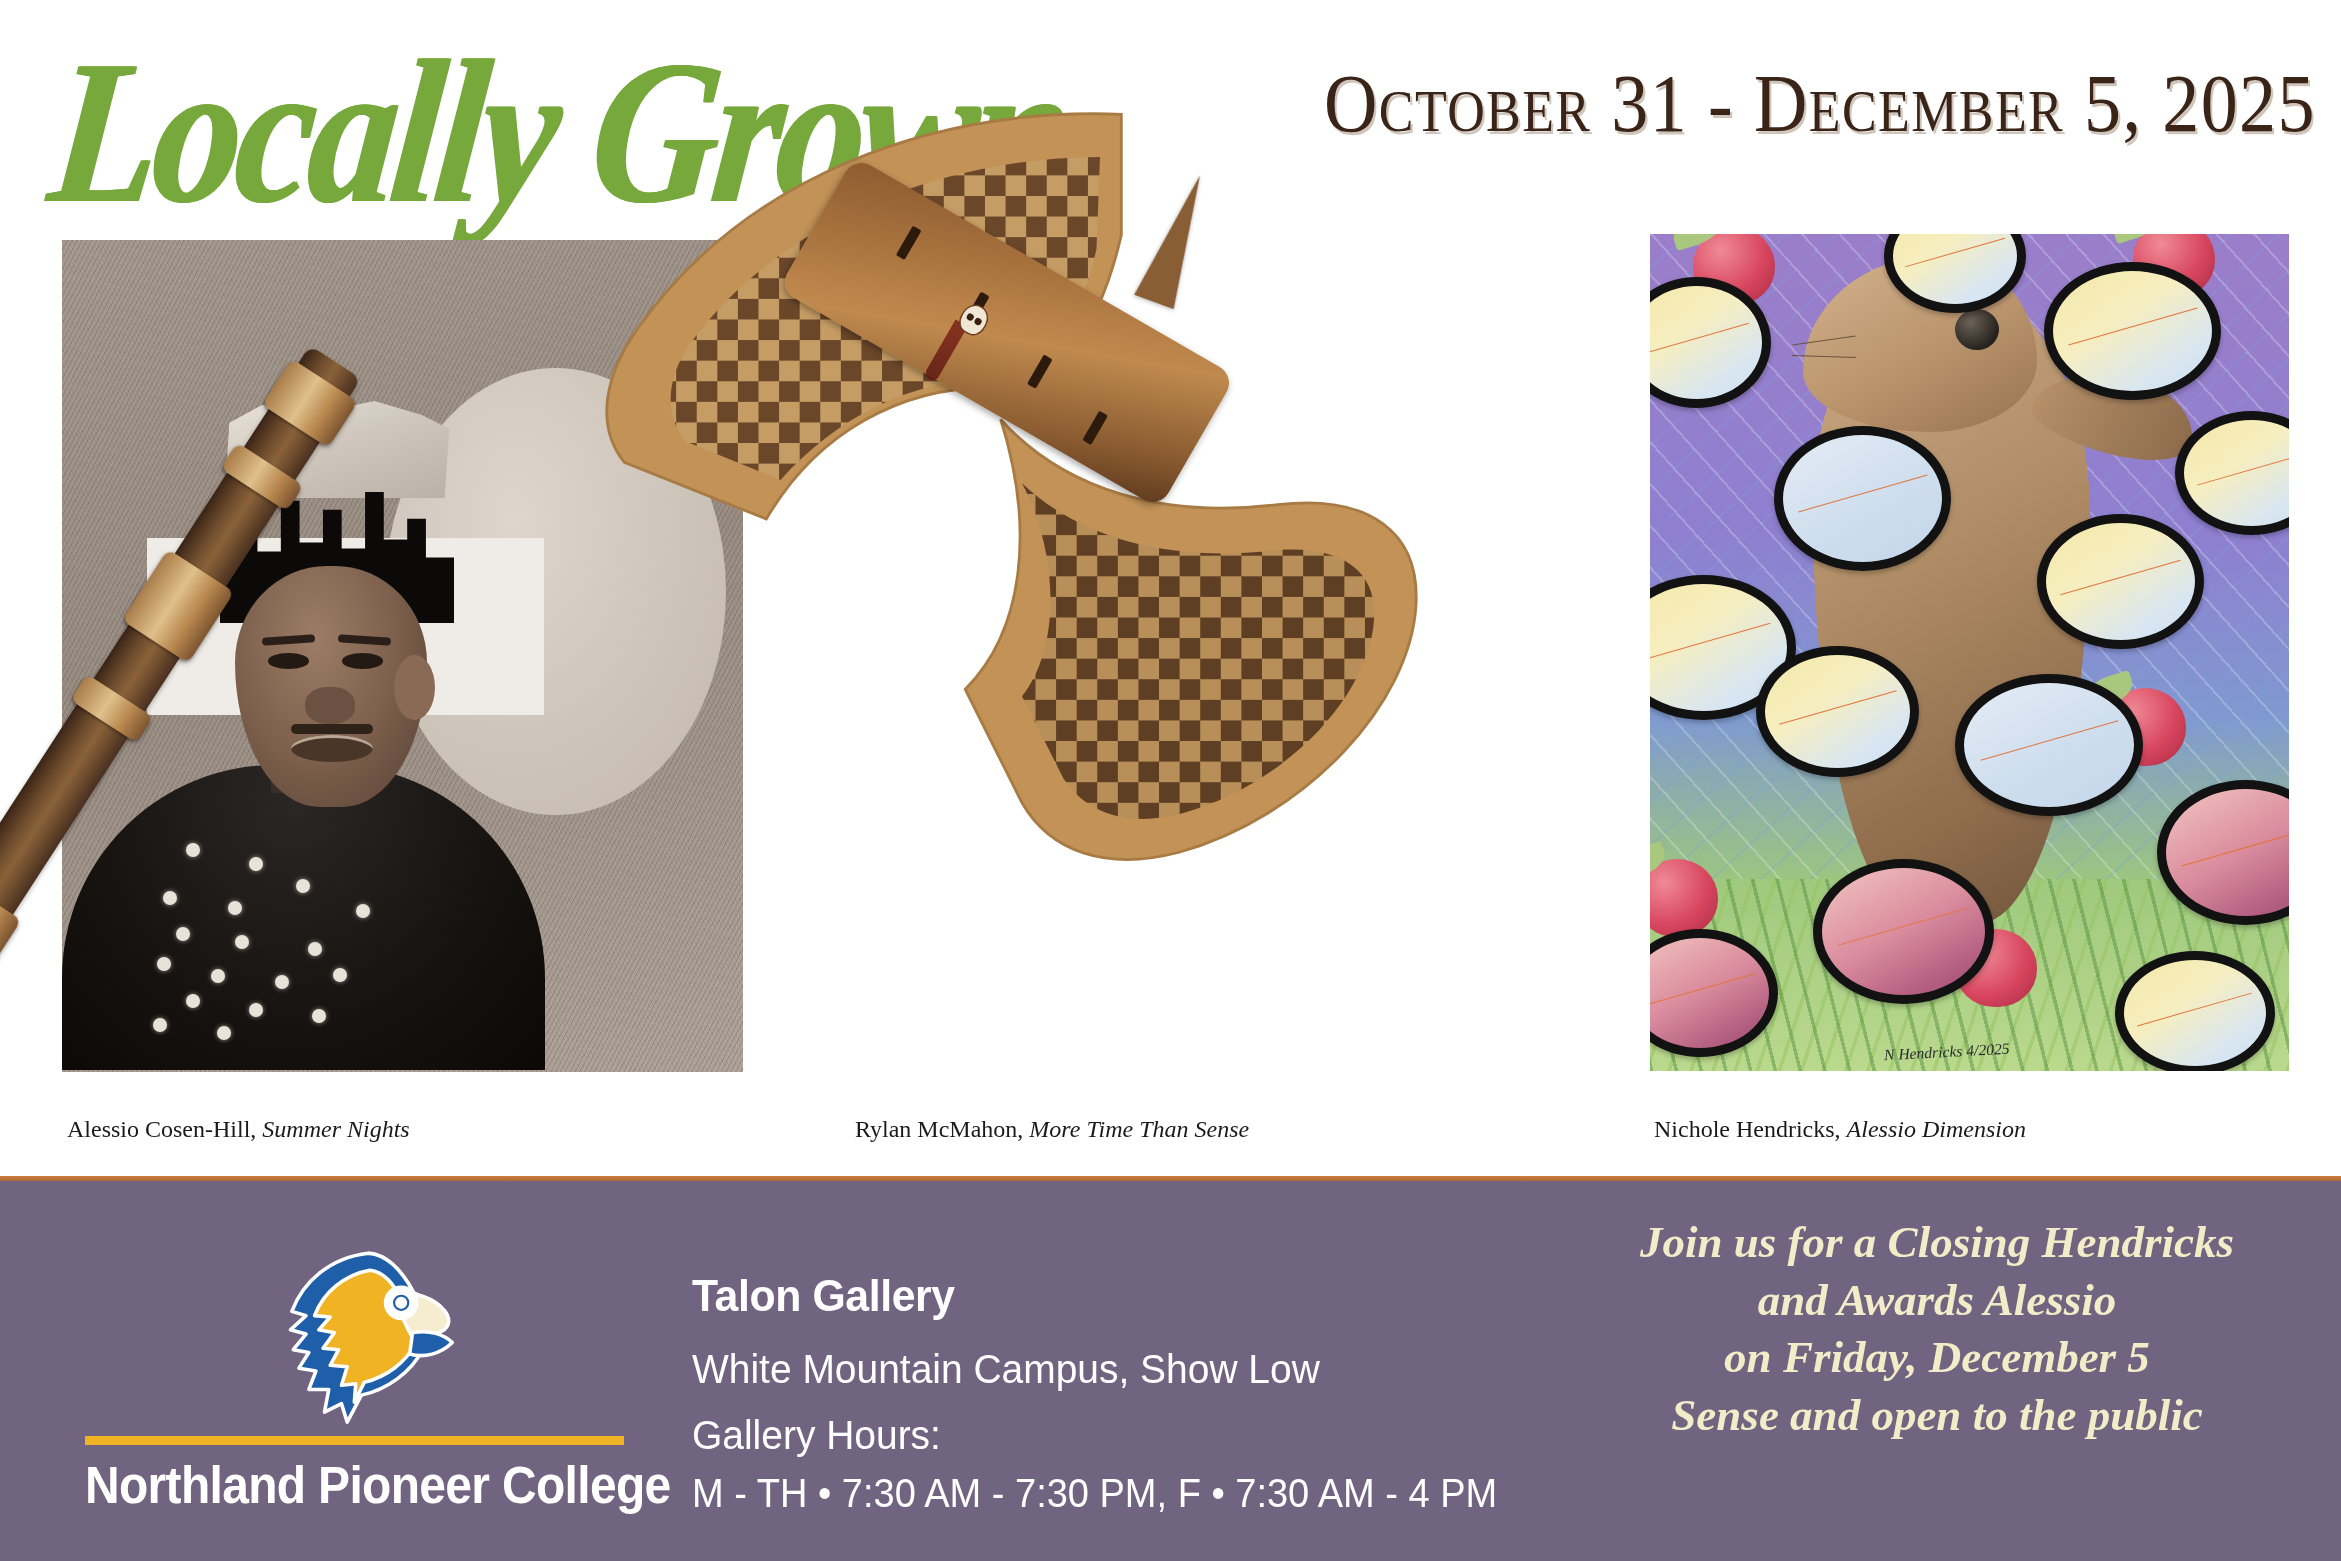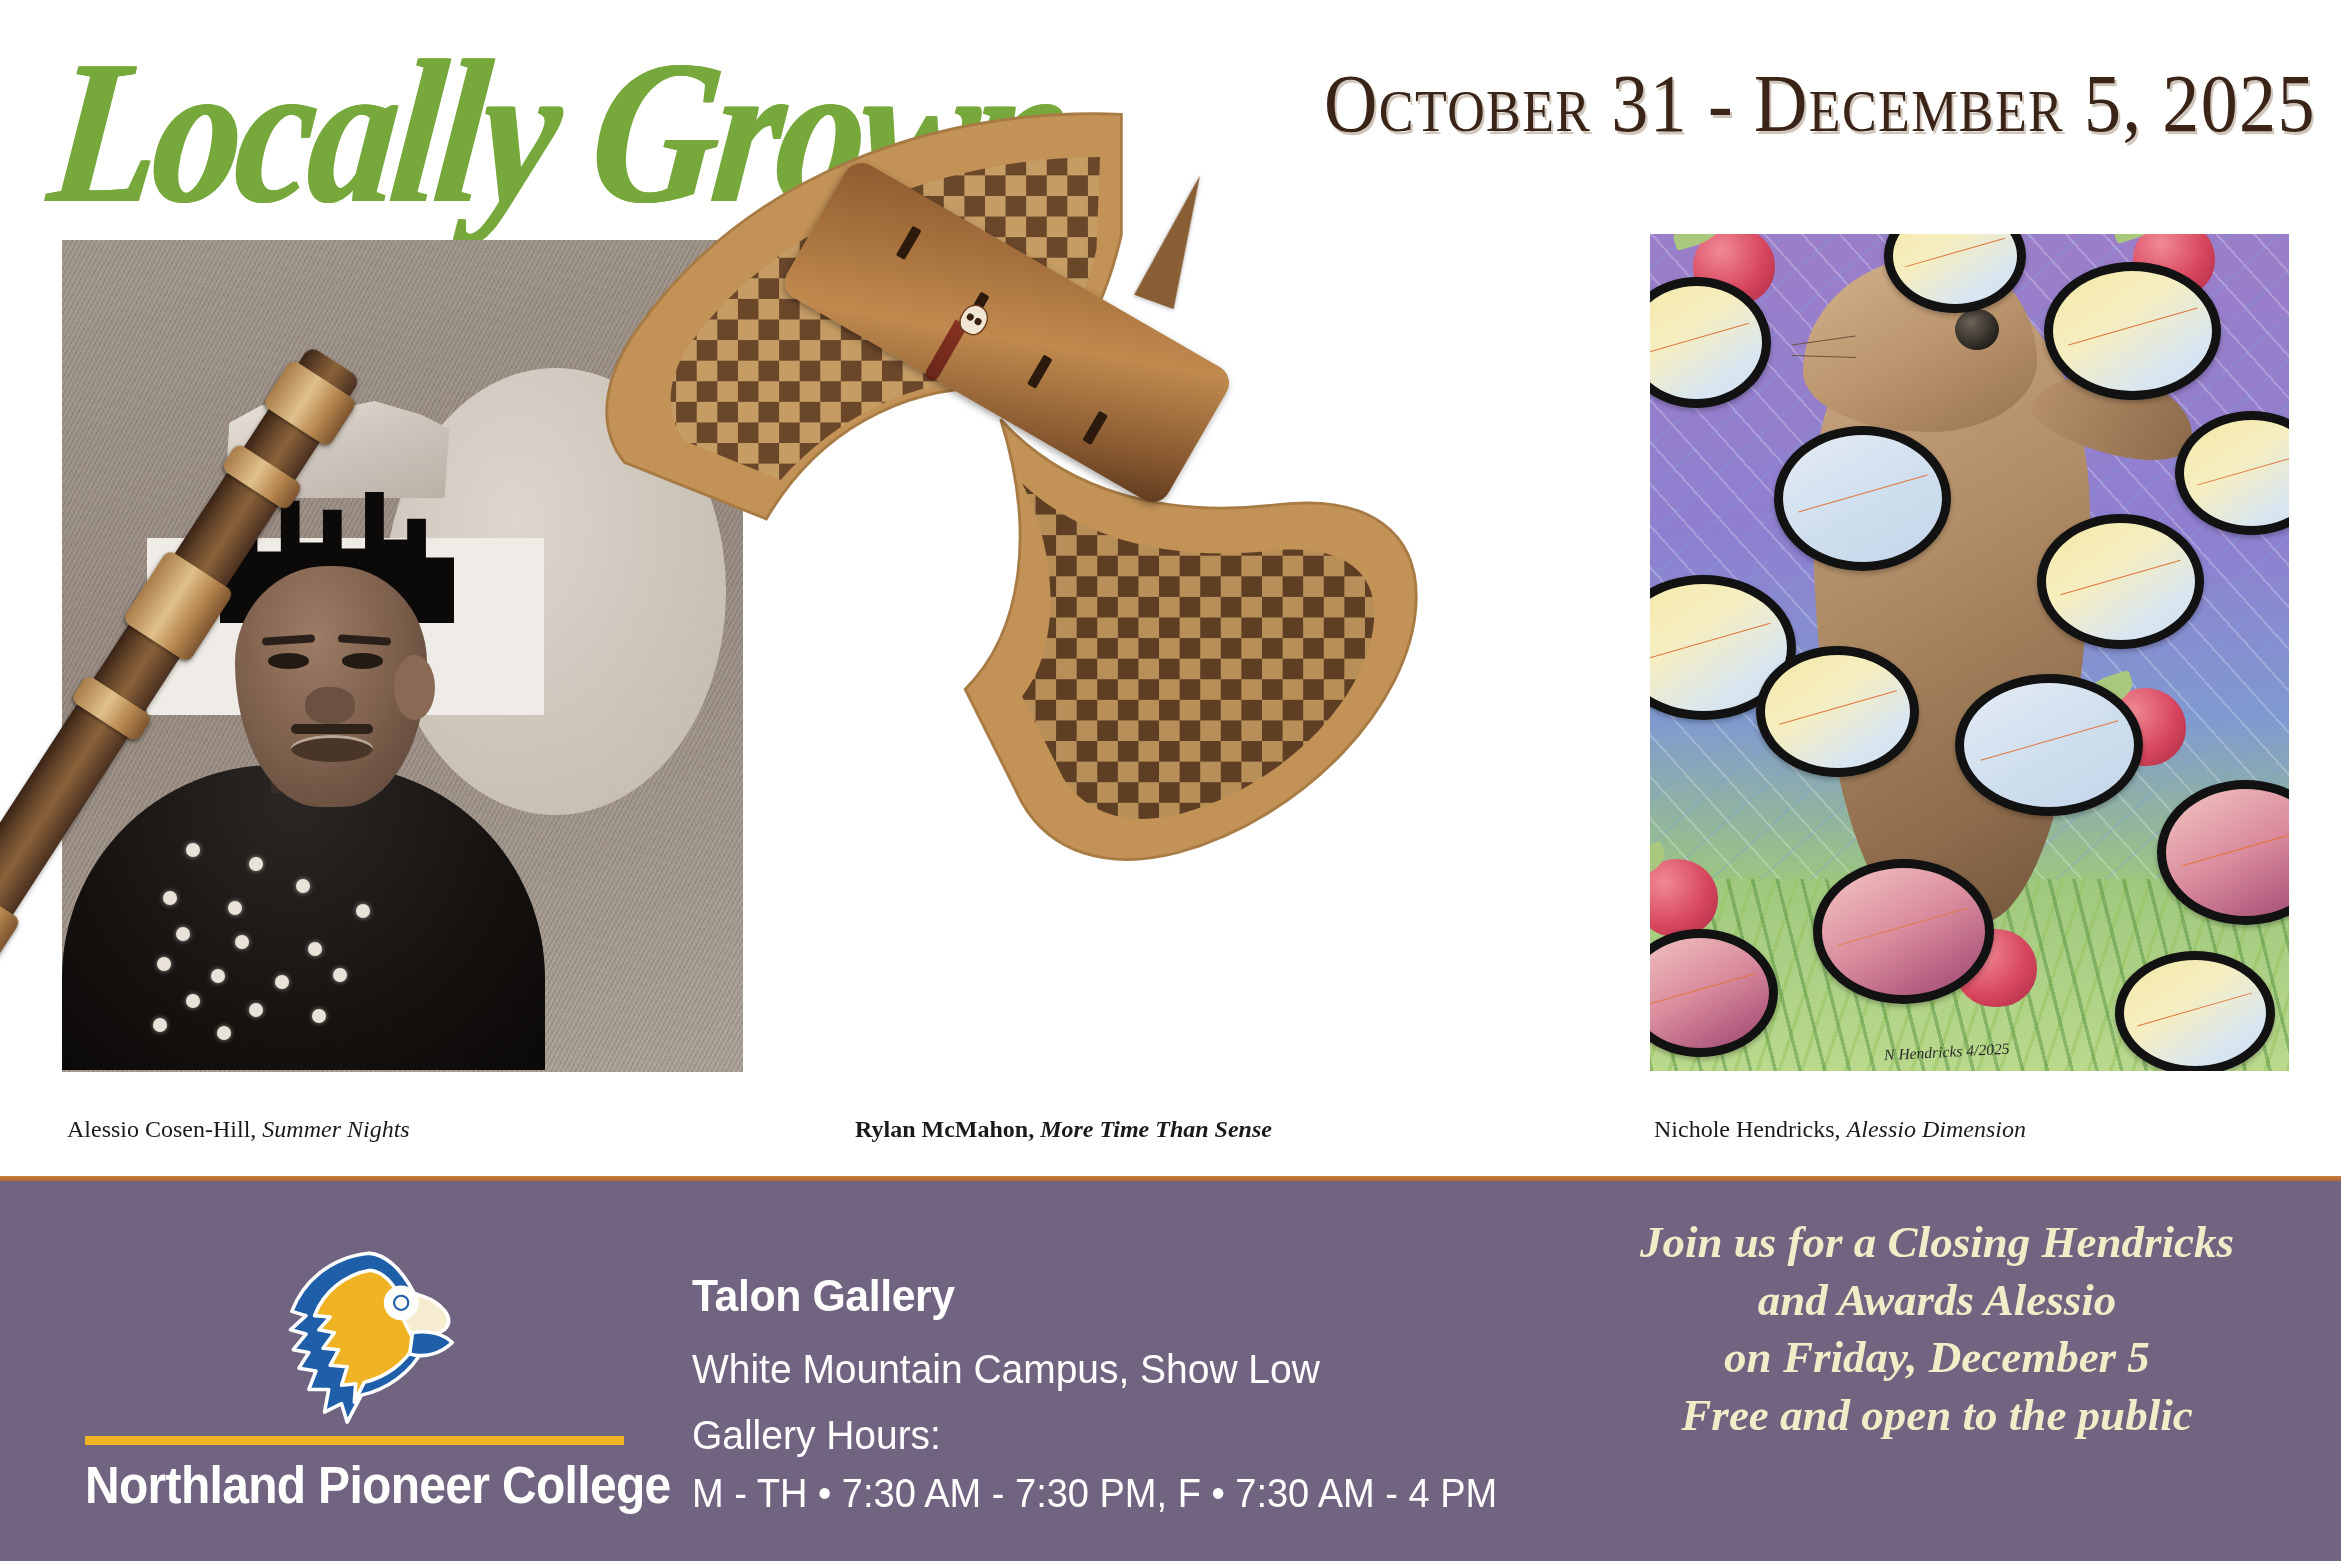--- a/index.html
+++ b/index.html
@@ -315,21 +315,21 @@
 
   <div class="axe-handle">
     <div class="axe-collar" style="top:21px;"></div>
     <div class="axe-collar small" style="top:121px;"></div>
     <div class="axe-collar" style="top:248px; height:85px;"></div>
     <div class="axe-collar small" style="top:397px;"></div>
     <div class="axe-collar" style="top:639px; height:78px;"></div>
 
   </div>
 </div>
-<div class="caption" id="caption-2" style="left:855px; top:1116px;font-weight:bold;">Rylan McMahon, <i>More Time Than Sense</i></div>
+<div class="caption" id="caption-2" style="left:855px; top:1116px;">Rylan McMahon, <i>More Time Than Sense</i></div>
 
 <div class="art-frame" id="art-rabbit">
   <div class="rb-grass"></div>
 
   <div class="rb-apple" style="left:43px; top:-7px;">
       <span class="leaf"></span>
     </div>
   <div class="rb-apple" style="left:483px; top:-14px;">
       <span class="leaf"></span>
     </div>
@@ -391,15 +391,15 @@
   <div id="gallery-name">Talon Gallery</div>
   <div class="gi-line">White Mountain Campus, Show Low</div>
   <div class="gi-line" id="gallery-hours-label">Gallery Hours:</div>
   <div class="gi-line" id="gallery-hours">M - TH • 7:30 AM - 7:30 PM, F • 7:30 AM - 4 PM</div>
 </div>
 
 <div id="reception">
   <div>Join us for a Closing Hendricks</div>
   <div>and Awards Alessio</div>
   <div>on Friday, December 5</div>
-  <div>Free and open to the public</div>
+  <div>Sense and open to the public</div>
 </div>
 
 
 </body></html>

